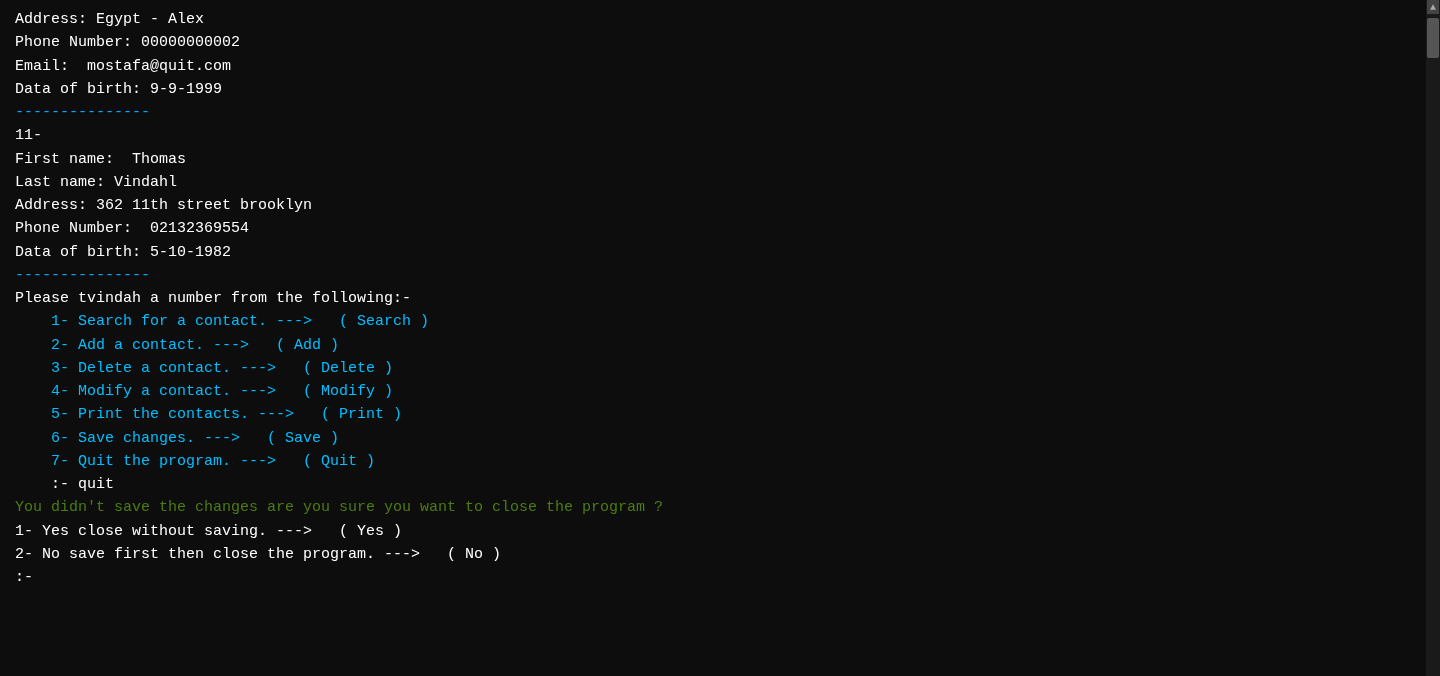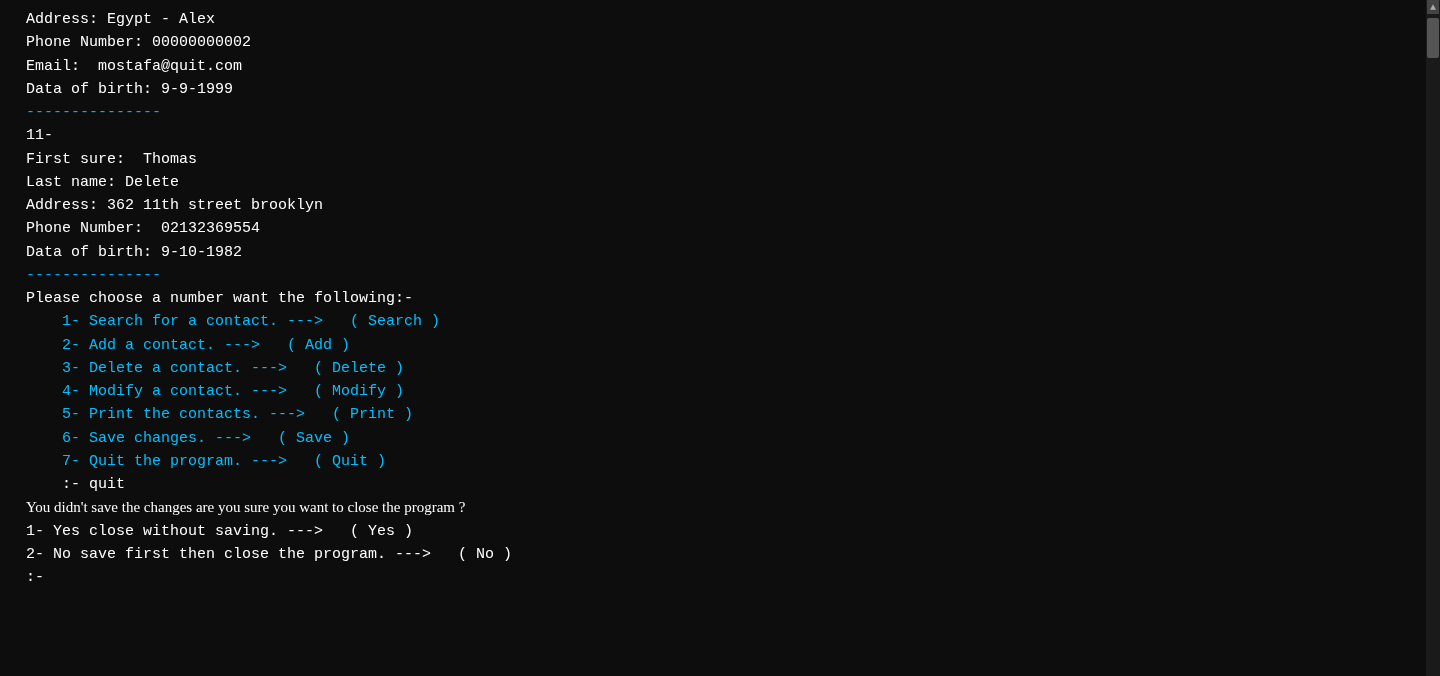--- a/index.html
+++ b/index.html
@@ -15,33 +15,33 @@
       color: #ffffff;
       width: 1440px;
       height: 676px;
       overflow: hidden;
       display: flex;
     }
 
     .terminal {
       flex: 1;
       background-color: #0d0d0d;
-      padding: 8px 26px;
+      padding: 8px 15px;
       overflow: hidden;
       position: relative;
     }
 
     .line {
       line-height: 1.55;
       white-space: pre;
     }
 
     .white { color: #ffffff; }
     .cyan { color: #00bfff; }
-    .red { color: #ffffff; font-family: Liberation Serif, serif; }
+    .red { color: #4d7c0f; }
     .separator { color: #00aaff; }
 
     .scrollbar {
       width: 14px;
       background-color: #1a1a1a;
       display: flex;
       flex-direction: column;
       align-items: center;
     }
 
@@ -68,27 +68,27 @@
 </head>
 <body>
 
 <div class="terminal" id="terminal-content">
 <div class="line white">Address: Egypt - Alex</div>
     <div class="line white">Phone Number: 00000000002</div>
     <div class="line white">Email:  mostafa@quit.com</div>
     <div class="line white">Data of birth: 9-9-1999</div>
     <div class="line separator">---------------</div>
     <div class="line white">11-</div>
-    <div class="line white">First sure:  Thomas</div>
-    <div class="line white">Last name: Delete</div>
+    <div class="line white">First name:  Thomas</div>
+    <div class="line white">Last name: Vindahl</div>
     <div class="line white">Address: 362 11th street brooklyn</div>
     <div class="line white">Phone Number:  02132369554</div>
-    <div class="line white">Data of birth: 9-10-1982</div>
+    <div class="line white">Data of birth: 5-10-1982</div>
     <div class="line separator">---------------</div>
-    <div class="line white">Please choose a number want the following:-</div>
+    <div class="line white">Please tvindah a number from the following:-</div>
     <div class="line cyan">    1- Search for a contact. ---&gt;   ( Search )</div>
     <div class="line cyan">    2- Add a contact. ---&gt;   ( Add )</div>
     <div class="line cyan">    3- Delete a contact. ---&gt;   ( Delete )</div>
     <div class="line cyan">    4- Modify a contact. ---&gt;   ( Modify )</div>
     <div class="line cyan">    5- Print the contacts. ---&gt;   ( Print )</div>
     <div class="line cyan">    6- Save changes. ---&gt;   ( Save )</div>
     <div class="line cyan">    7- Quit the program. ---&gt;   ( Quit )</div>
     <div class="line white"></div>
     <div class="line white">    :- quit</div>
     <div class="line red">You didn't save the changes are you sure you want to close the program ?</div>

